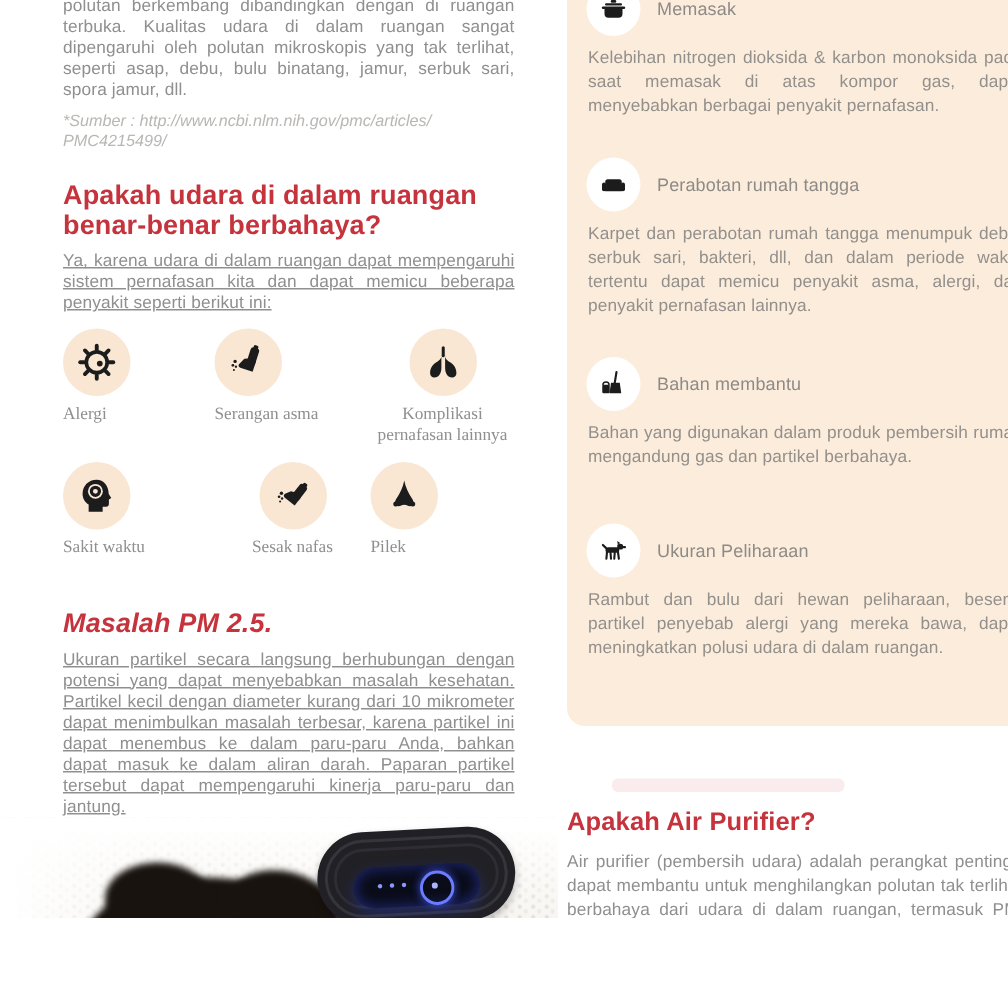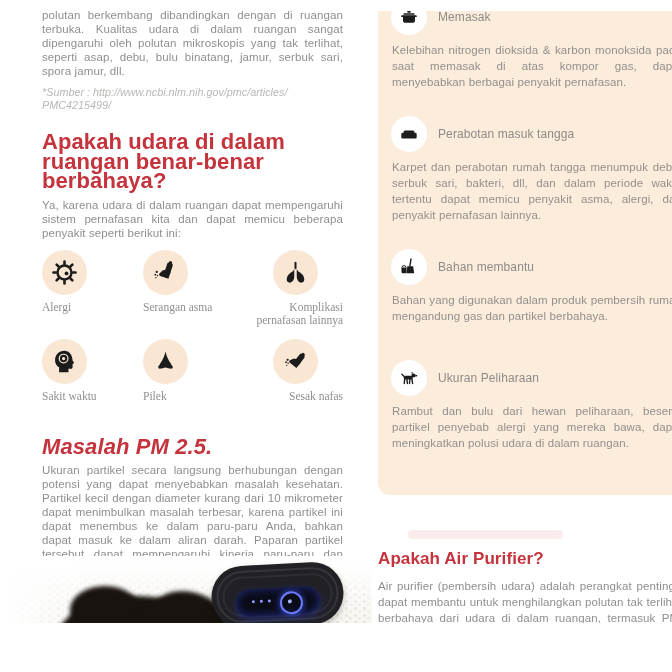--- a/index.html
+++ b/index.html
@@ -1,42 +1,41 @@
 <!DOCTYPE html>
 <html><head>
 <meta charset="utf-8">
 <style>
   html,body{margin:0;padding:0;background:#fff;}
   .canvas{
     position:relative;width:672px;height:612px;overflow:hidden;background:#fff;
     font-family:"Liberation Sans",sans-serif;
-    margin-top:11px;
   }
   
   .left-col{position:absolute;left:42px;top:-3px;width:301px;}
   .body-text{
     font-size:11.5px;line-height:14px;color:#8f8f8f;text-align:justify;
     margin:0;letter-spacing:.1px;
   }
   .source{
     font-size:10.8px;line-height:13px;color:#b9b7b4;font-style:italic;
     margin:8px 0 0 0;white-space:pre-line;
   }
   .red-heading{
-    color:#c5333d;font-weight:bold;font-size:22px;line-height:19.5px;
+    color:#c5333d;font-weight:bold;font-size:18px;line-height:19.5px;
     margin:0;letter-spacing:.1px;
   }
   .h-danger{margin-top:20px;}
   .h-pm{margin-top:9px;font-style:italic;}
-  .p-after-h{margin-top:7px;}
+  .p-after-h{margin-top:7px;text-decoration:underline;}
   .ailment-grid{
     display:grid;grid-template-columns:101px 104px 96px;margin-top:10px;
   }
   .ailment{height:89px;font-family:Liberation Serif, serif;}
-  .ailment.centered{text-align:right;}
+  .ailment.centered{text-align:center;}
   .icon-circle{
     width:45px;height:45px;border-radius:50%;background:#f9e7d4;
     display:flex;align-items:center;justify-content:center;
   }
   .ailment.centered .icon-circle{margin:0 auto;}
   .ailment-label{
     margin-top:6px;font-size:11.5px;line-height:13.5px;color:#8f8f8f;
   }
   
   .panel{
@@ -205,48 +204,48 @@
         <div class="icon-circle">
           <svg viewBox="0 0 24 24" width="27" height="27">
             <path d="M12,2.5 C7,2.5 3.6,6.2 3.6,10.8 C3.6,13.6 5,15.9 7.2,17.2 L7.2,21.5 L15.5,21.5 L15.5,18.5 L17.5,18.5 C18.6,18.5 19.2,17.9 19.2,16.8 L19.2,14.2 L20.6,13.4 L19.1,10.9 C19,6 16,2.5 12,2.5 Z" fill="#1c1c1c"></path>
             <circle cx="11.2" cy="9.4" r="4.4" fill="#f9e7d4"></circle>
             <circle cx="11.2" cy="9.4" r="2.4" fill="none" stroke="#1c1c1c" stroke-width="1.9"></circle>
           </svg>
         </div>
         <div class="ailment-label">Sakit waktu</div>
       </div>
 
-      <div class="ailment">
-        <div class="icon-circle">
-          <svg viewBox="0 0 24 24" width="27" height="27" fill="#1c1c1c">
-            <path d="M12,3 C11.2,7 9.6,10.4 7.3,13.8 C6,15.7 6.4,18.2 8.6,18.2 C10,18.2 10.3,17.4 12,17.4 C13.7,17.4 14,18.2 15.4,18.2 C17.6,18.2 18,15.7 16.7,13.8 C14.4,10.4 12.8,7 12,3 Z"></path>
-            <circle cx="7" cy="16.9" r="1.5"></circle>
-              <circle cx="17" cy="16.9" r="1.5"></circle>
-          </svg>
-        </div>
-        <div class="ailment-label">Pilek</div>
-      </div>
-
       <div class="ailment centered">
         <div class="icon-circle">
           <svg viewBox="0 0 24 24" width="27" height="27">
             <g transform="rotate(38 12 12)" fill="#1c1c1c">
               <rect x="12.2" y="1.6" width="2.8" height="3" rx="1"></rect>
               <rect x="11" y="3" width="5.2" height="10.5" rx="1.8"></rect>
               <path d="M11,10 L16.2,10 L16.2,16 L8.8,16 C7.7,16 7.1,15.1 7.5,14.1 L9.3,10.8 Z"></path>
             </g>
             <g fill="#1c1c1c">
               <circle cx="5" cy="10.5" r="1"></circle>
                 <circle cx="3.6" cy="12.6" r=".8"></circle>
               <circle cx="5.4" cy="13.6" r=".7"></circle>
                 <circle cx="4.2" cy="15.4" r=".6"></circle>
             </g>
           </svg>
         </div>
         <div class="ailment-label">Sesak nafas</div>
+      </div>
+
+      <div class="ailment">
+        <div class="icon-circle">
+          <svg viewBox="0 0 24 24" width="27" height="27" fill="#1c1c1c">
+            <path d="M12,3 C11.2,7 9.6,10.4 7.3,13.8 C6,15.7 6.4,18.2 8.6,18.2 C10,18.2 10.3,17.4 12,17.4 C13.7,17.4 14,18.2 15.4,18.2 C17.6,18.2 18,15.7 16.7,13.8 C14.4,10.4 12.8,7 12,3 Z"></path>
+            <circle cx="7" cy="16.9" r="1.5"></circle>
+              <circle cx="17" cy="16.9" r="1.5"></circle>
+          </svg>
+        </div>
+        <div class="ailment-label">Pilek</div>
       </div>
     </div>
 
     <h2 class="red-heading h-pm">Masalah PM 2.5.</h2>
     <p class="body-text p-after-h">Ukuran partikel secara langsung berhubungan dengan potensi yang dapat menyebabkan masalah kesehatan. Partikel kecil dengan diameter kurang dari 10 mikrometer dapat menimbulkan masalah terbesar, karena partikel ini dapat menembus ke dalam paru-paru Anda, bahkan dapat masuk ke dalam aliran darah. Paparan partikel tersebut dapat mempengaruhi kinerja paru-paru dan jantung.</p>
   </div>
 
   <div class="panel">
 
     <div class="panel-item">
@@ -267,21 +266,21 @@
     <div class="panel-item">
       <div class="panel-head">
         <div class="white-circle">
           <svg viewBox="0 0 24 24" width="20" height="20" fill="#1c1c1c">
             <rect x="5.4" y="7.8" width="13.2" height="5.6" rx="2"></rect>
             <rect x="2.8" y="10.4" width="3.2" height="7" rx="1.6"></rect>
             <rect x="18" y="10.4" width="3.2" height="7" rx="1.6"></rect>
             <rect x="4.5" y="12.8" width="15" height="4.6" rx="1.2"></rect>
           </svg>
         </div>
-        <span class="panel-title">Perabotan masuk tangga</span>
+        <span class="panel-title">Perabotan rumah tangga</span>
       </div>
       <p class="panel-body">Karpet dan perabotan rumah tangga menumpuk debu, serbuk sari, bakteri, dll, dan dalam periode waktu tertentu dapat memicu penyakit asma, alergi, dan penyakit pernafasan lainnya.</p>
     </div>
 
     <div class="panel-item gap-lg">
       <div class="panel-head">
         <div class="white-circle">
           <svg viewBox="0 0 24 24" width="20" height="20" fill="#1c1c1c">
             <line x1="14.4" y1="2.4" x2="13" y2="11" stroke="#1c1c1c" stroke-width="1.7" stroke-linecap="round"></line>
             <path d="M10,11 L17,11 L18.2,19.4 L8.8,19.4 Z"></path>

